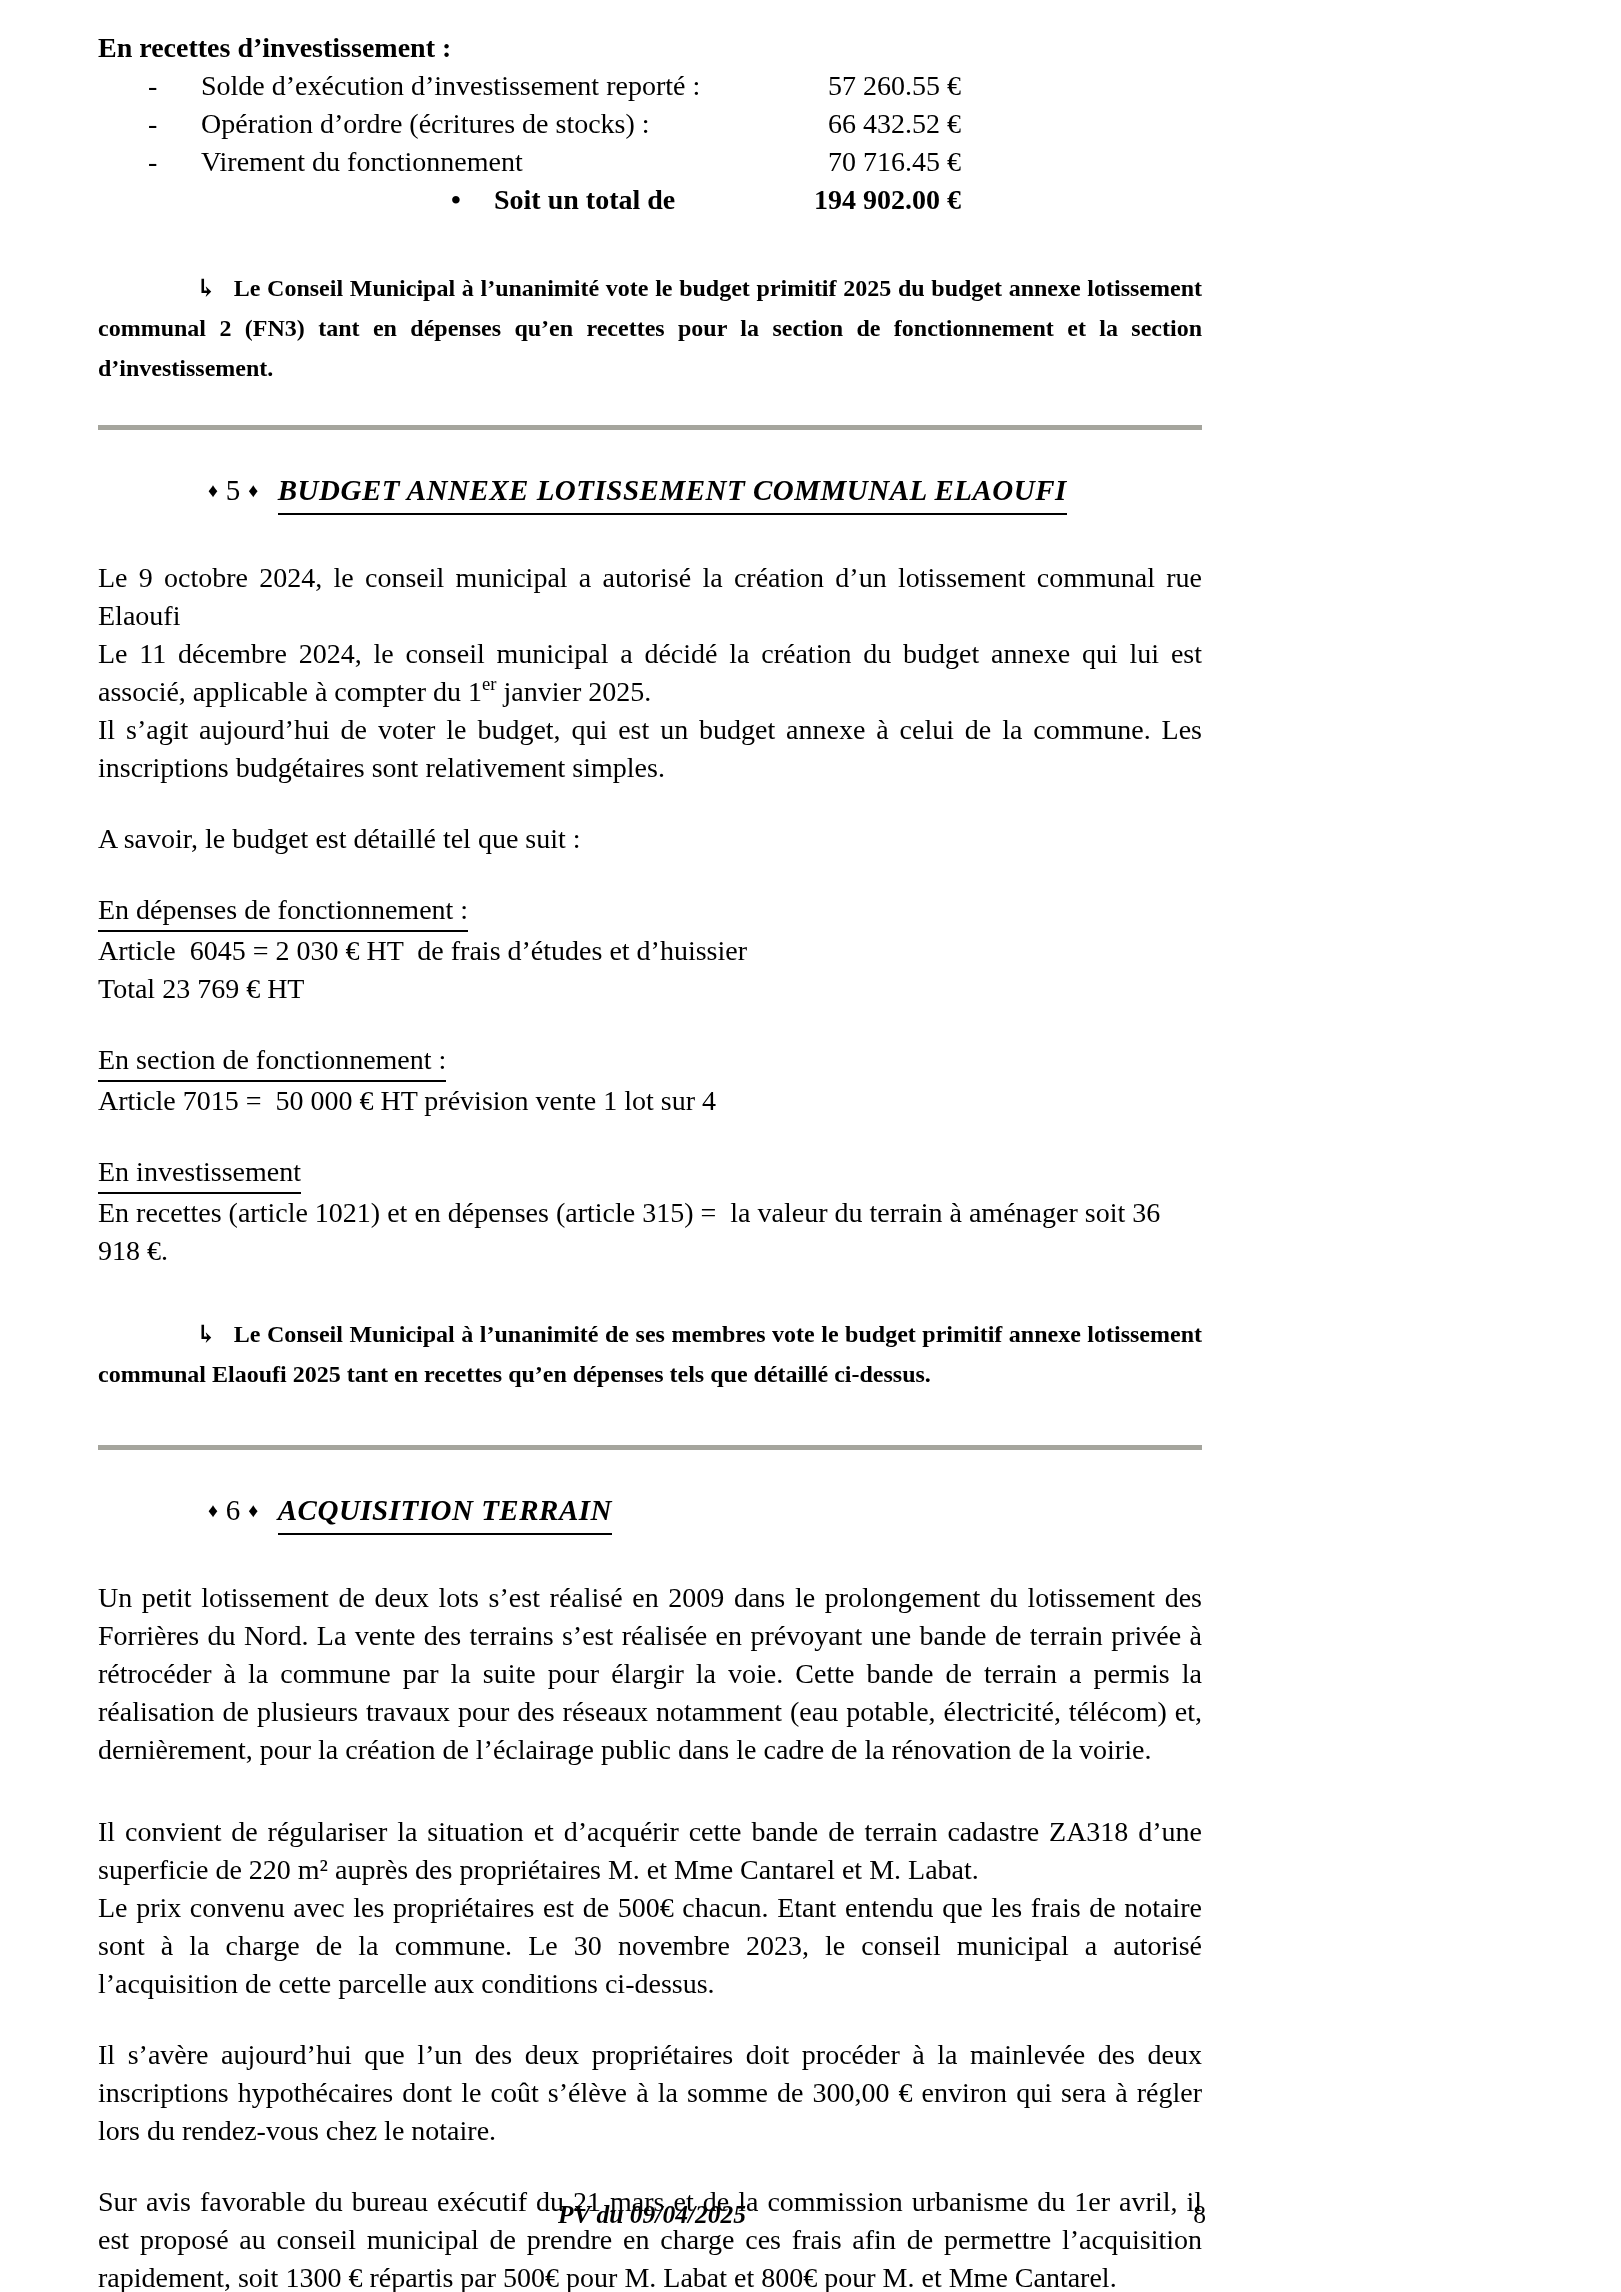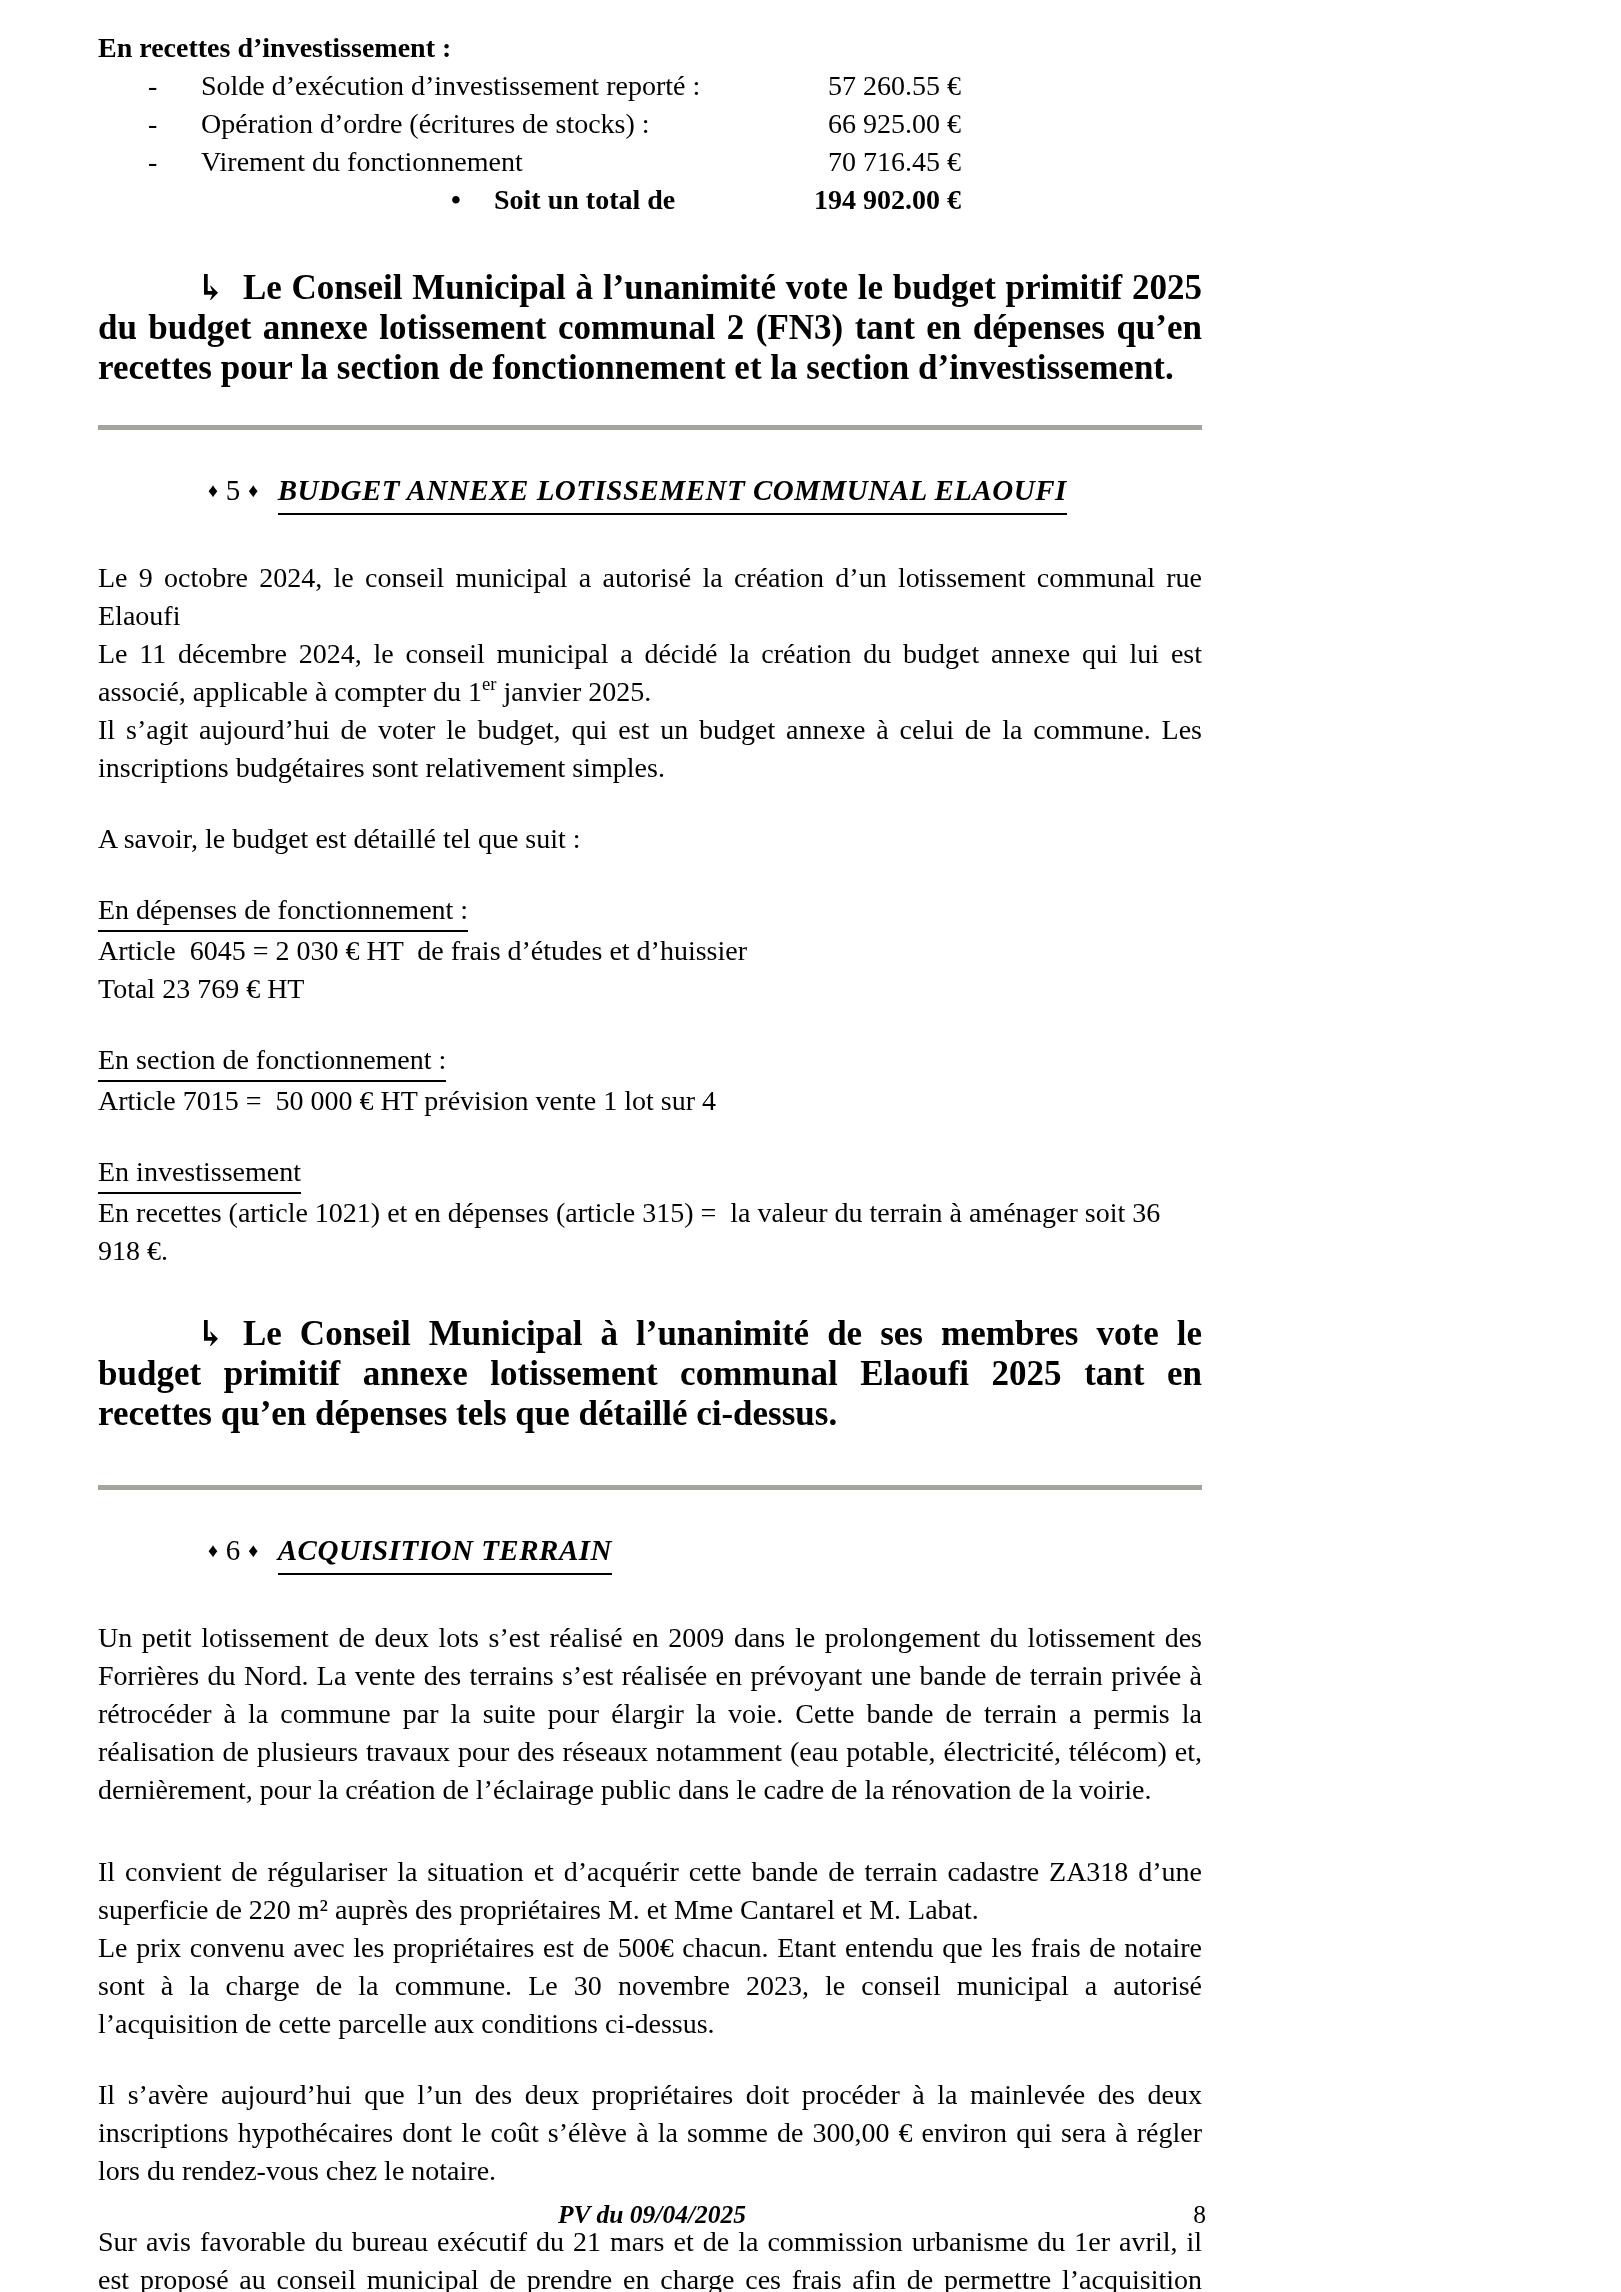--- a/index.html
+++ b/index.html
@@ -20,21 +20,21 @@
   .inv-dash{margin-left:50px;width:53px;flex:none;}
   .inv-label{flex:1;}
   .inv-value{width:186px;flex:none;text-align:right;}
   .inv-total{display:flex;width:863px;font-size:28px;line-height:38px;font-weight:bold;}
   .inv-bullet{margin-left:353px;width:43px;flex:none;}
   .inv-total-label{flex:none;}
   .inv-total .inv-value{margin-left:auto;}
 
   
   .resolution{
-    font-size:35px;line-height:40px;font-weight:bold;
+    font-size:24px;line-height:40px;font-weight:bold;
     text-align:justify;text-indent:98px;
     margin-top:49px;
   }
   .arrow{font-weight:bold;padding-right:17.6px;}
 
   
   .rule{height:4.9px;background:#a5a59d;border:none;margin-top:37px;}
 
   
   .section-heading{
@@ -77,21 +77,21 @@
     <p class="intro-heading">En recettes d’investissement :</p>
 
     <div class="inv-row">
       <span class="inv-dash">-</span>
       <span class="inv-label">Solde d’exécution d’investissement reporté :</span>
       <span class="inv-value">57 260.55 €</span>
     </div>
     <div class="inv-row">
       <span class="inv-dash">-</span>
       <span class="inv-label">Opération d’ordre (écritures de stocks)  :</span>
-      <span class="inv-value">66 925.00 €</span>
+      <span class="inv-value">66 432.52 €</span>
     </div>
     <div class="inv-row">
       <span class="inv-dash">-</span>
       <span class="inv-label">Virement du fonctionnement</span>
       <span class="inv-value">70 716.45 €</span>
     </div>
     <div class="inv-total">
       <span class="inv-bullet">•</span>
       <span class="inv-total-label">Soit un total de</span>
       <span class="inv-value">194 902.00 €</span>

